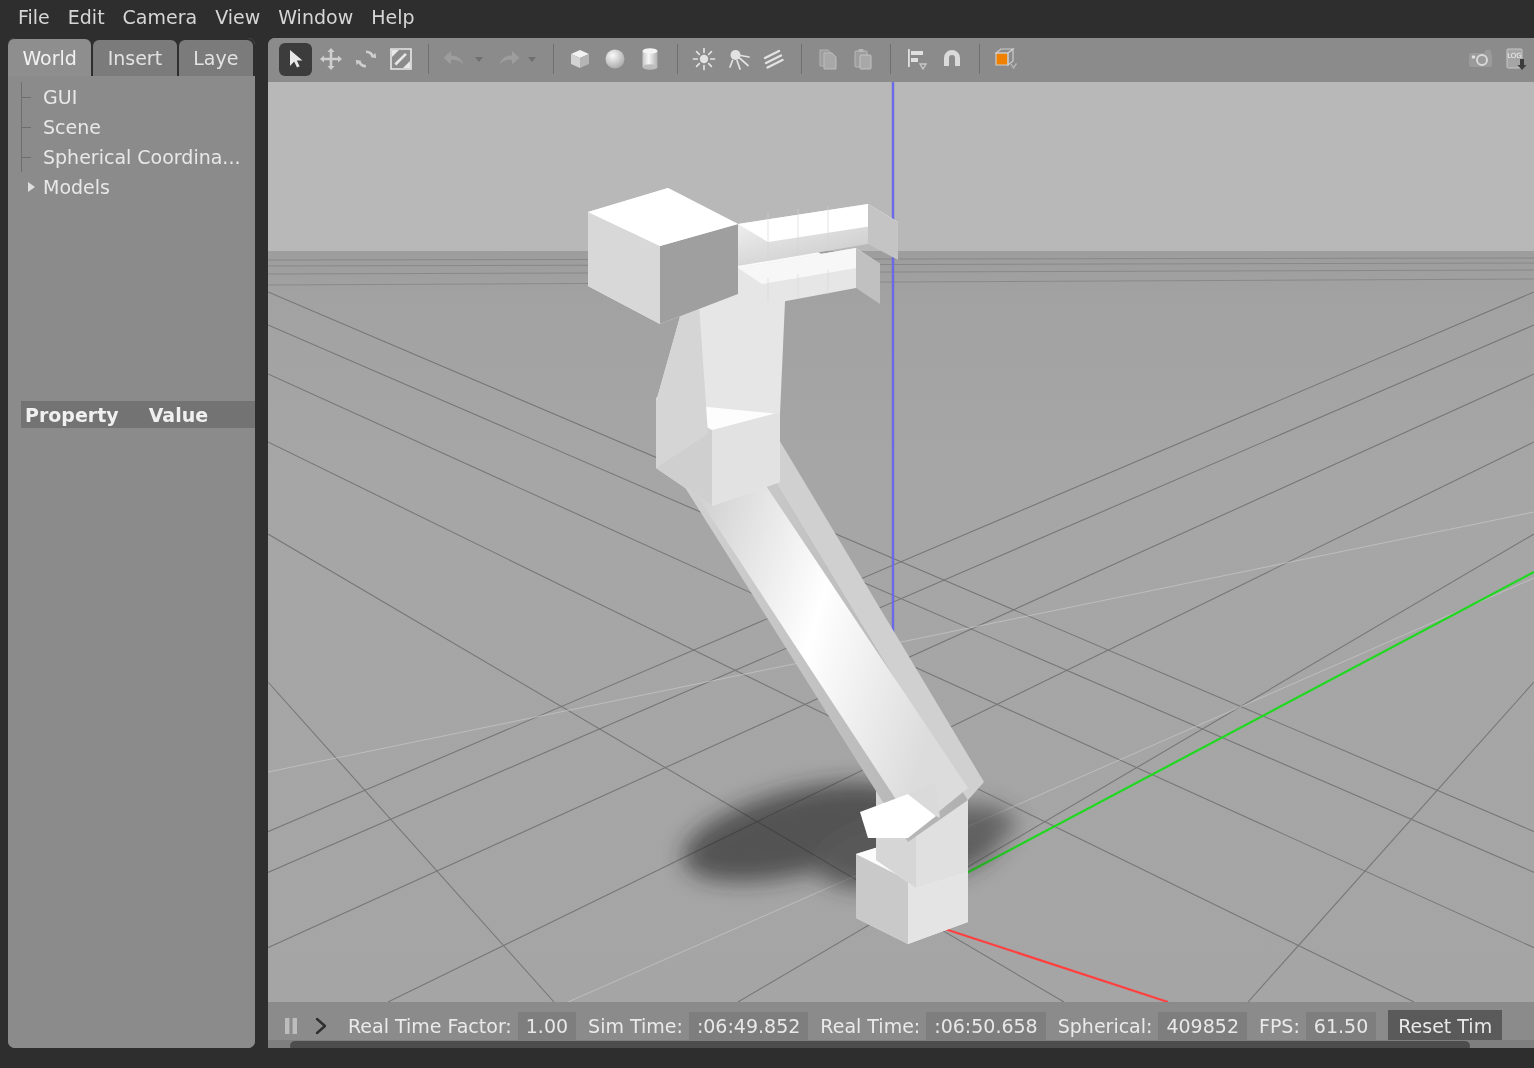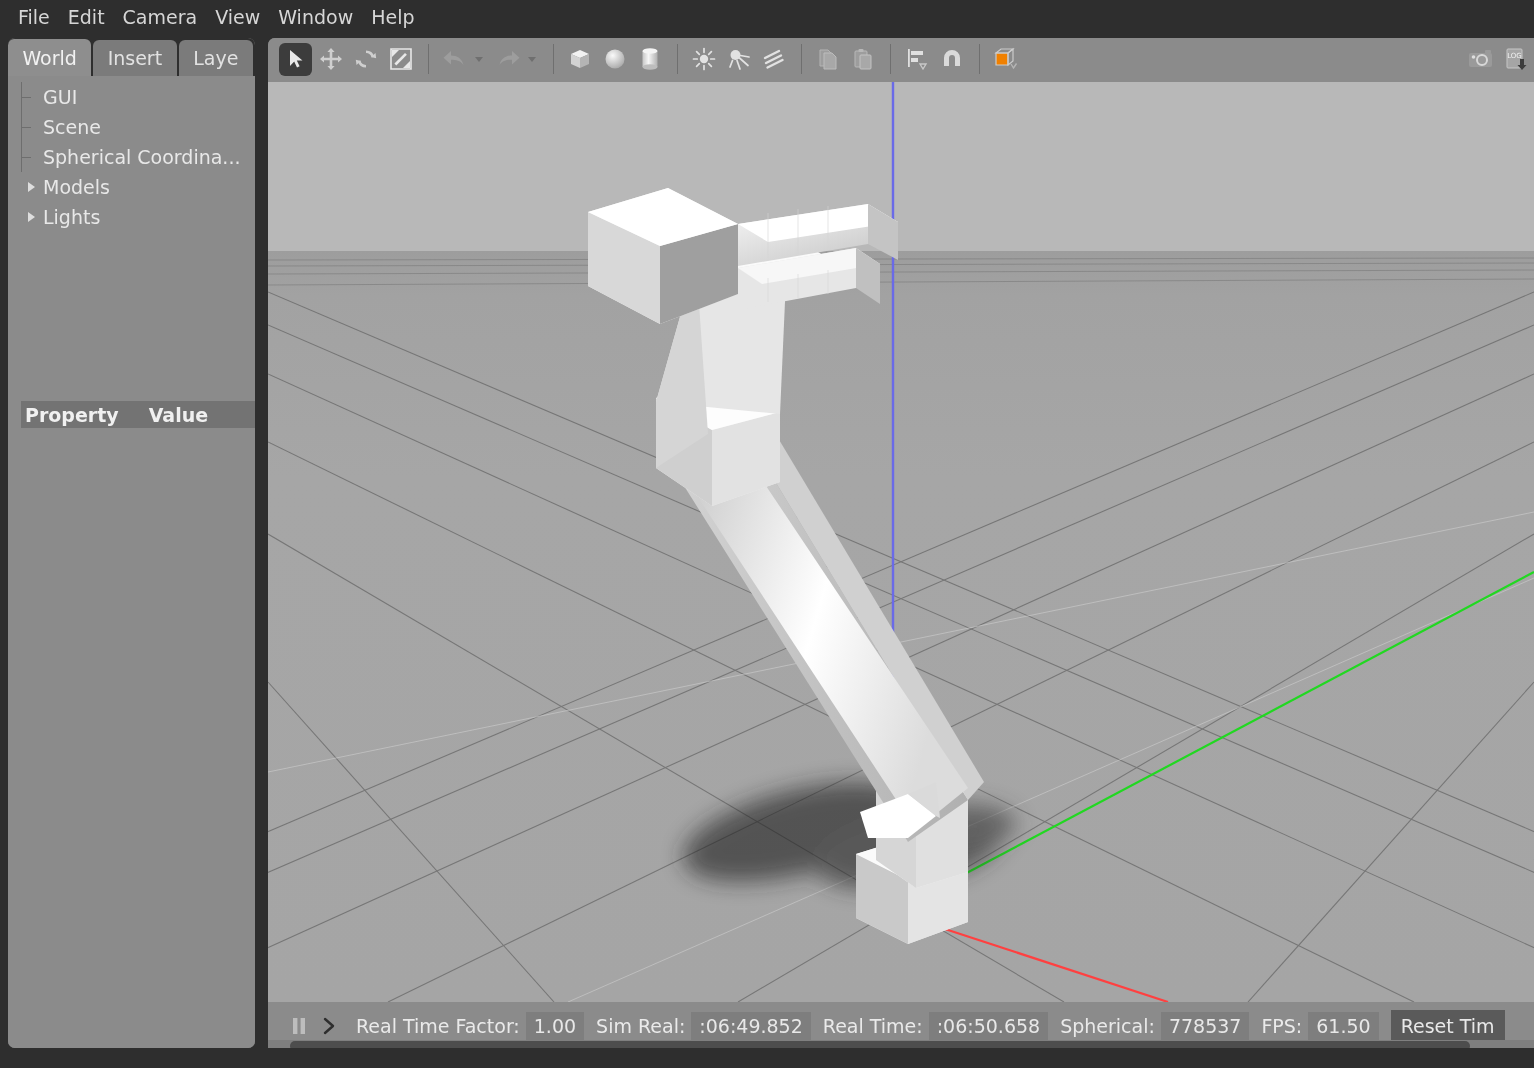--- a/index.html
+++ b/index.html
@@ -221,21 +221,21 @@
   }
 
   
   #statusbar {
     position: absolute;
     left: 0; top: 964px;
     width: 1266px; height: 47px;
     background: #8b8b8b;
     display: flex;
     align-items: center;
-    padding: 0 16px;
+    padding: 0 8px;
     box-sizing: border-box;
   }
   .play-btn {
     width: 30px; height: 30px;
     display: flex; align-items: center; justify-content: center;
     cursor: default;
   }
   .stat-label {
     color: #eaeaea;
     font-size: 19px;
@@ -313,24 +313,20 @@
         <span class="branch-stub"></span>
         <span>Scene</span>
       </div>
       <div class="tree-row child">
         <span class="branch-stub"></span>
         <span>Spherical Coordina...</span>
       </div>
       <div class="tree-row expandable">
         <span class="caret"></span>
         <span>Models</span>
-      </div>
-      <div class="tree-row expandable">
-        <span class="caret"></span>
-        <span>Lights</span>
       </div>
     </div>
 
     <div id="prop-header">
       <span class="col-property">Property</span>
       <span class="col-value">Value</span>
     </div>
     <div id="prop-body"></div>
 
   </div>
@@ -659,28 +655,28 @@
       </div>
       <div class="play-btn">
         <svg width="16" height="20" viewBox="0 0 16 20">
           <path d="M4 3 L12 10 L4 17" fill="none" stroke="#2e2e2e" stroke-width="2.4" stroke-linecap="round" stroke-linejoin="round"></path>
         </svg>
       </div>
 
       <span class="stat-label">Real Time Factor:</span>
       <span class="stat-value">1.00</span>
 
-      <span class="stat-label">Sim Real:</span>
+      <span class="stat-label">Sim Time:</span>
       <span class="stat-value">:06:49.852</span>
 
       <span class="stat-label">Real Time:</span>
       <span class="stat-value">:06:50.658</span>
 
       <span class="stat-label">Spherical:</span>
-      <span class="stat-value">778537</span>
+      <span class="stat-value">409852</span>
 
       <span class="stat-label">FPS:</span>
       <span class="stat-value">61.50</span>
 
       <div id="reset-btn">Reset Tim</div>
     </div>
 
     <div id="hscroll-track"></div>
     <div id="hscroll-thumb"></div>
 

